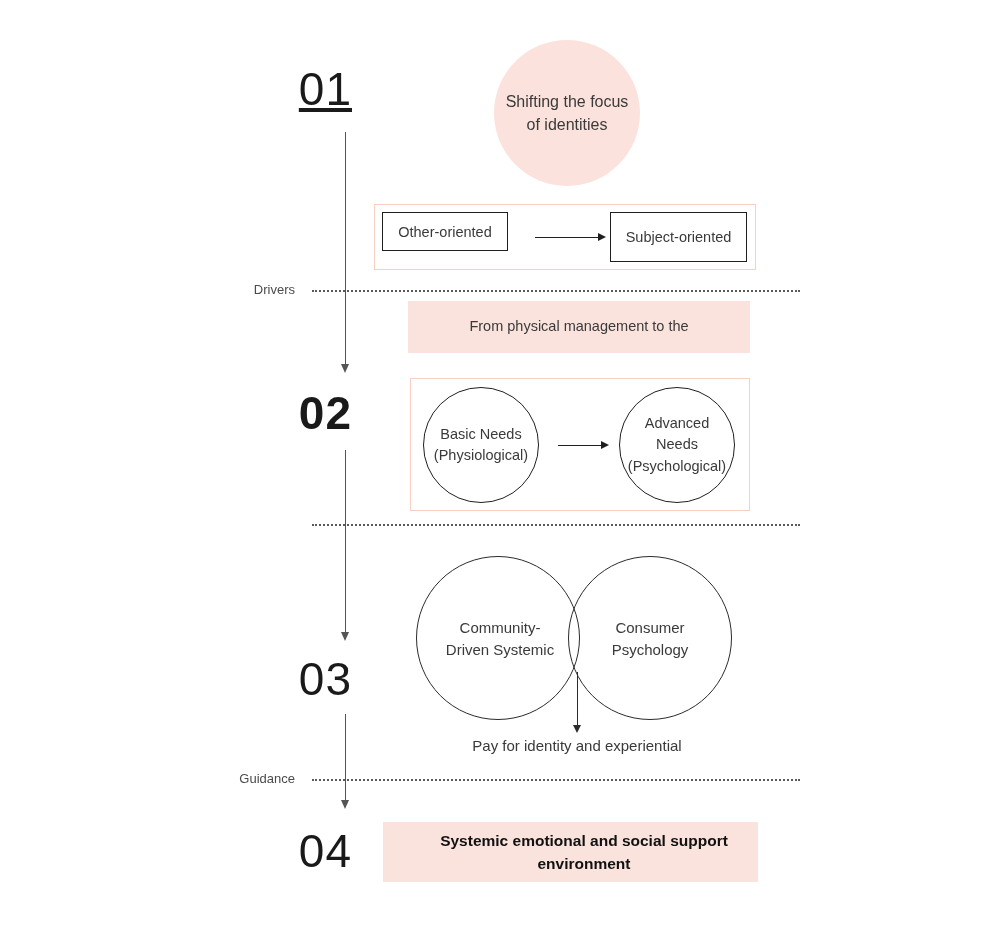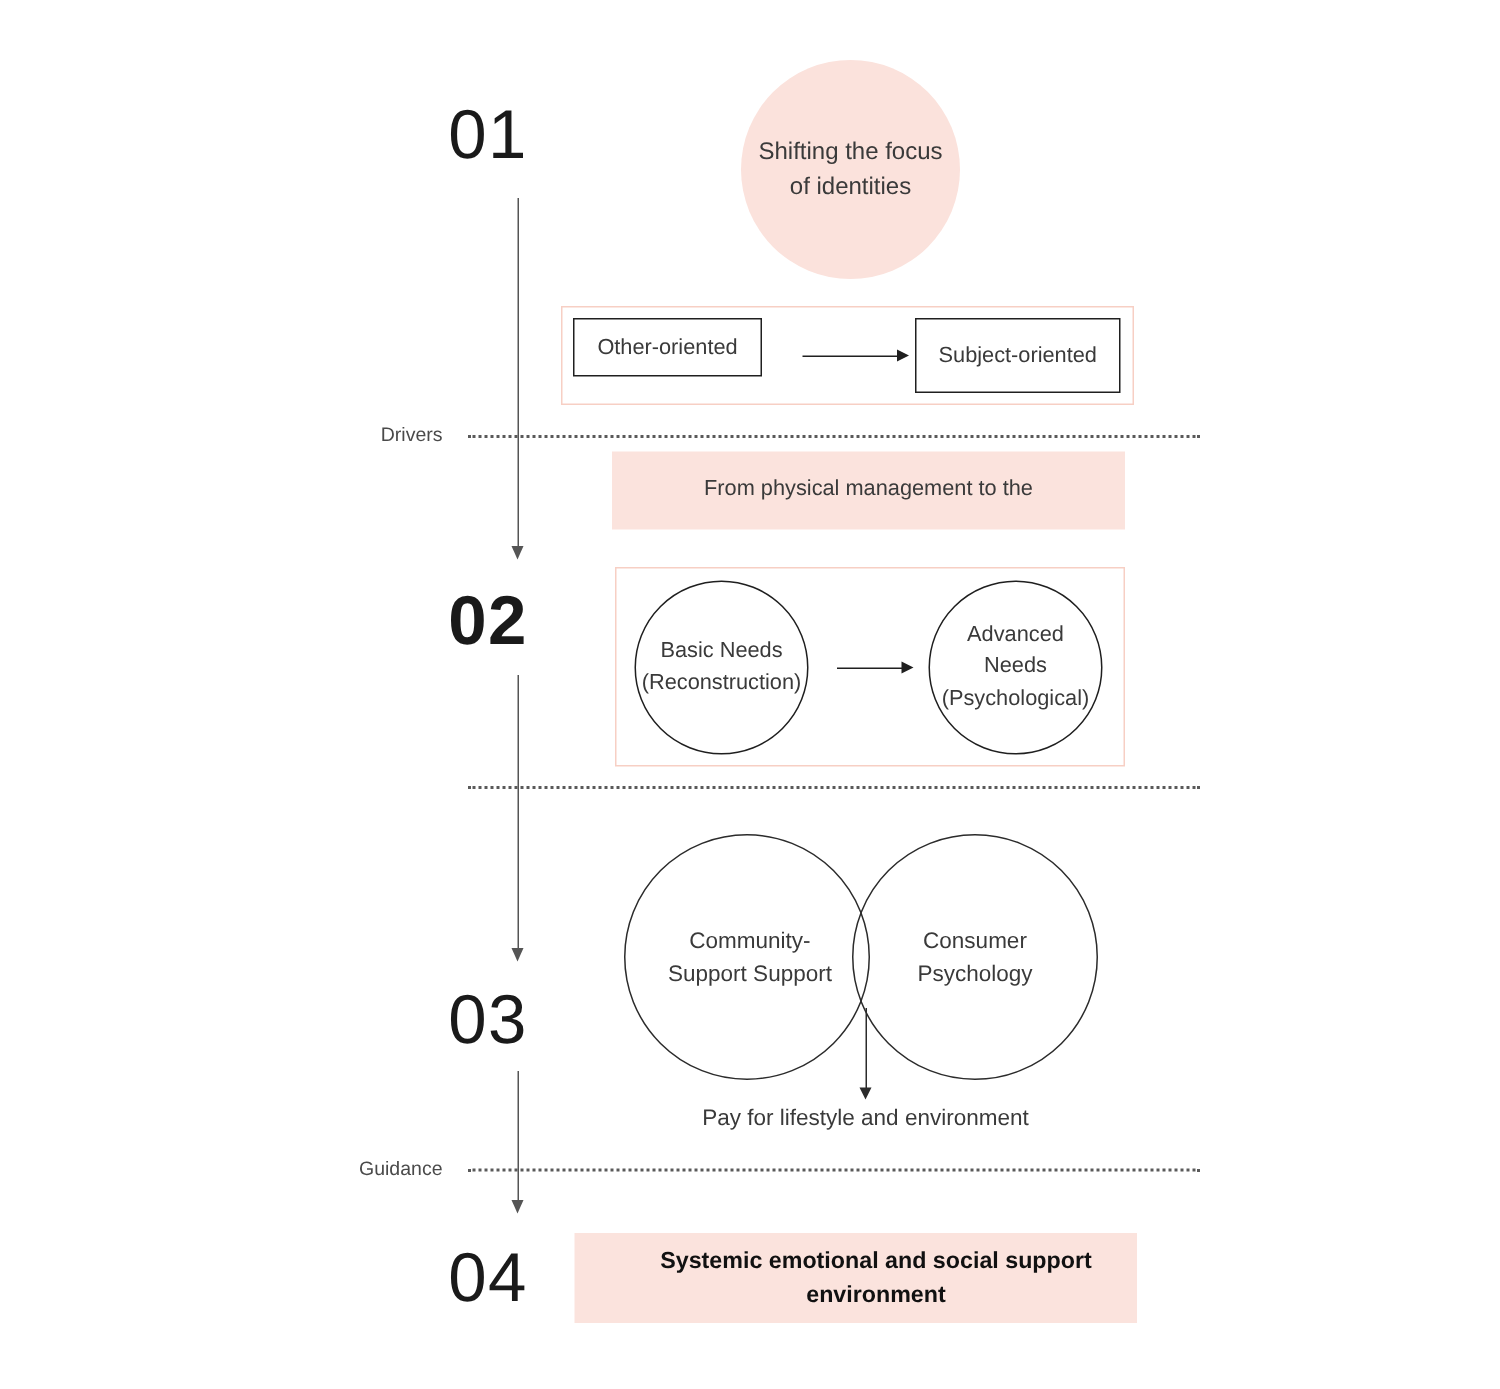--- a/index.html
+++ b/index.html
@@ -185,21 +185,21 @@
 
   <div class="abs spine" style="left:345px; top:132px; height:232px;"></div>
   <div class="abs spine-arrow" style="left:340.5px; top:364px;"></div>
 
   <div class="abs spine" style="left:345px; top:450px; height:182px;"></div>
   <div class="abs spine-arrow" style="left:340.5px; top:632px;"></div>
 
   <div class="abs spine" style="left:345px; top:714px; height:86px;"></div>
   <div class="abs spine-arrow" style="left:340.5px; top:800px;"></div>
 
-  <div class="abs stage-number" style="left:282px; top:66px;">01</div>
+  <div class="abs stage-number" style="left:282px; top:66px;text-decoration:underline;">01</div>
   <div class="abs stage-number" style="left:282px; top:390px;font-weight:bold;">02</div>
   <div class="abs stage-number" style="left:282px; top:656px;">03</div>
   <div class="abs stage-number" style="left:282px; top:828px;">04</div>
 
   <div class="abs divider-label" style="left:155px; top:282px;">Drivers</div>
   <div class="abs divider-line" style="left:312px; top:290px; width:488px;"></div>
 
   <div class="abs divider-line" style="left:312px; top:524px; width:488px;"></div>
 
   <div class="abs divider-label" style="left:155px; top:771px;">Guidance</div>
@@ -229,49 +229,49 @@
     <div class="band-text">
       <span>From physical management to the</span><br>
     </div>
   </div>
 
   <div class="abs pink-frame" style="left:410px; top:378px; width:340px; height:133px;"></div>
 
   <div class="abs ring-circle" style="left:423px; top:387px; width:116px; height:116px;">
     <span>
       <span>Basic Needs</span><br>
-      <span>(Reconstruction)</span>
+      <span>(Physiological)</span>
     </span>
   </div>
 
   <div class="abs h-arrow-line" style="left:558px; top:444.5px; width:45px;"></div>
   <div class="abs h-arrow-head" style="left:601px; top:440.5px;"></div>
 
   <div class="abs ring-circle" style="left:619px; top:387px; width:116px; height:116px;">
     <span>
       <span>Advanced</span><br>
       <span>Needs</span><br>
       <span>(Psychological)</span>
     </span>
   </div>
 
   <div class="abs venn-circle" style="left:416px; top:556px; width:164px; height:164px;"></div>
   <div class="abs venn-circle" style="left:568px; top:556px; width:164px; height:164px;"></div>
 
   <div class="abs venn-label" style="left:434px; top:617px; width:132px;">
     <span>Community-</span><br>
-    <span>Support Support</span>
+    <span>Driven Systemic</span>
   </div>
   <div class="abs venn-label" style="left:588px; top:617px; width:124px;">
     <span>Consumer</span><br>
     <span>Psychology</span>
   </div>
 
   <div class="abs v-arrow-line" style="left:577px; top:672px; height:54px;"></div>
   <div class="abs v-arrow-head" style="left:573px; top:725px;"></div>
 
-  <div class="abs caption-text" style="left:377px; top:737px; width:400px;">Pay for lifestyle and environment</div>
+  <div class="abs caption-text" style="left:377px; top:737px; width:400px;">Pay for identity and experiential</div>
 
   <div class="abs pink-band emphasis" style="left:383px; top:822px; width:375px; height:60px;">
     <div class="band-text">Systemic emotional and social support environment</div>
   </div>
 
 </div>
 
 </body></html>

